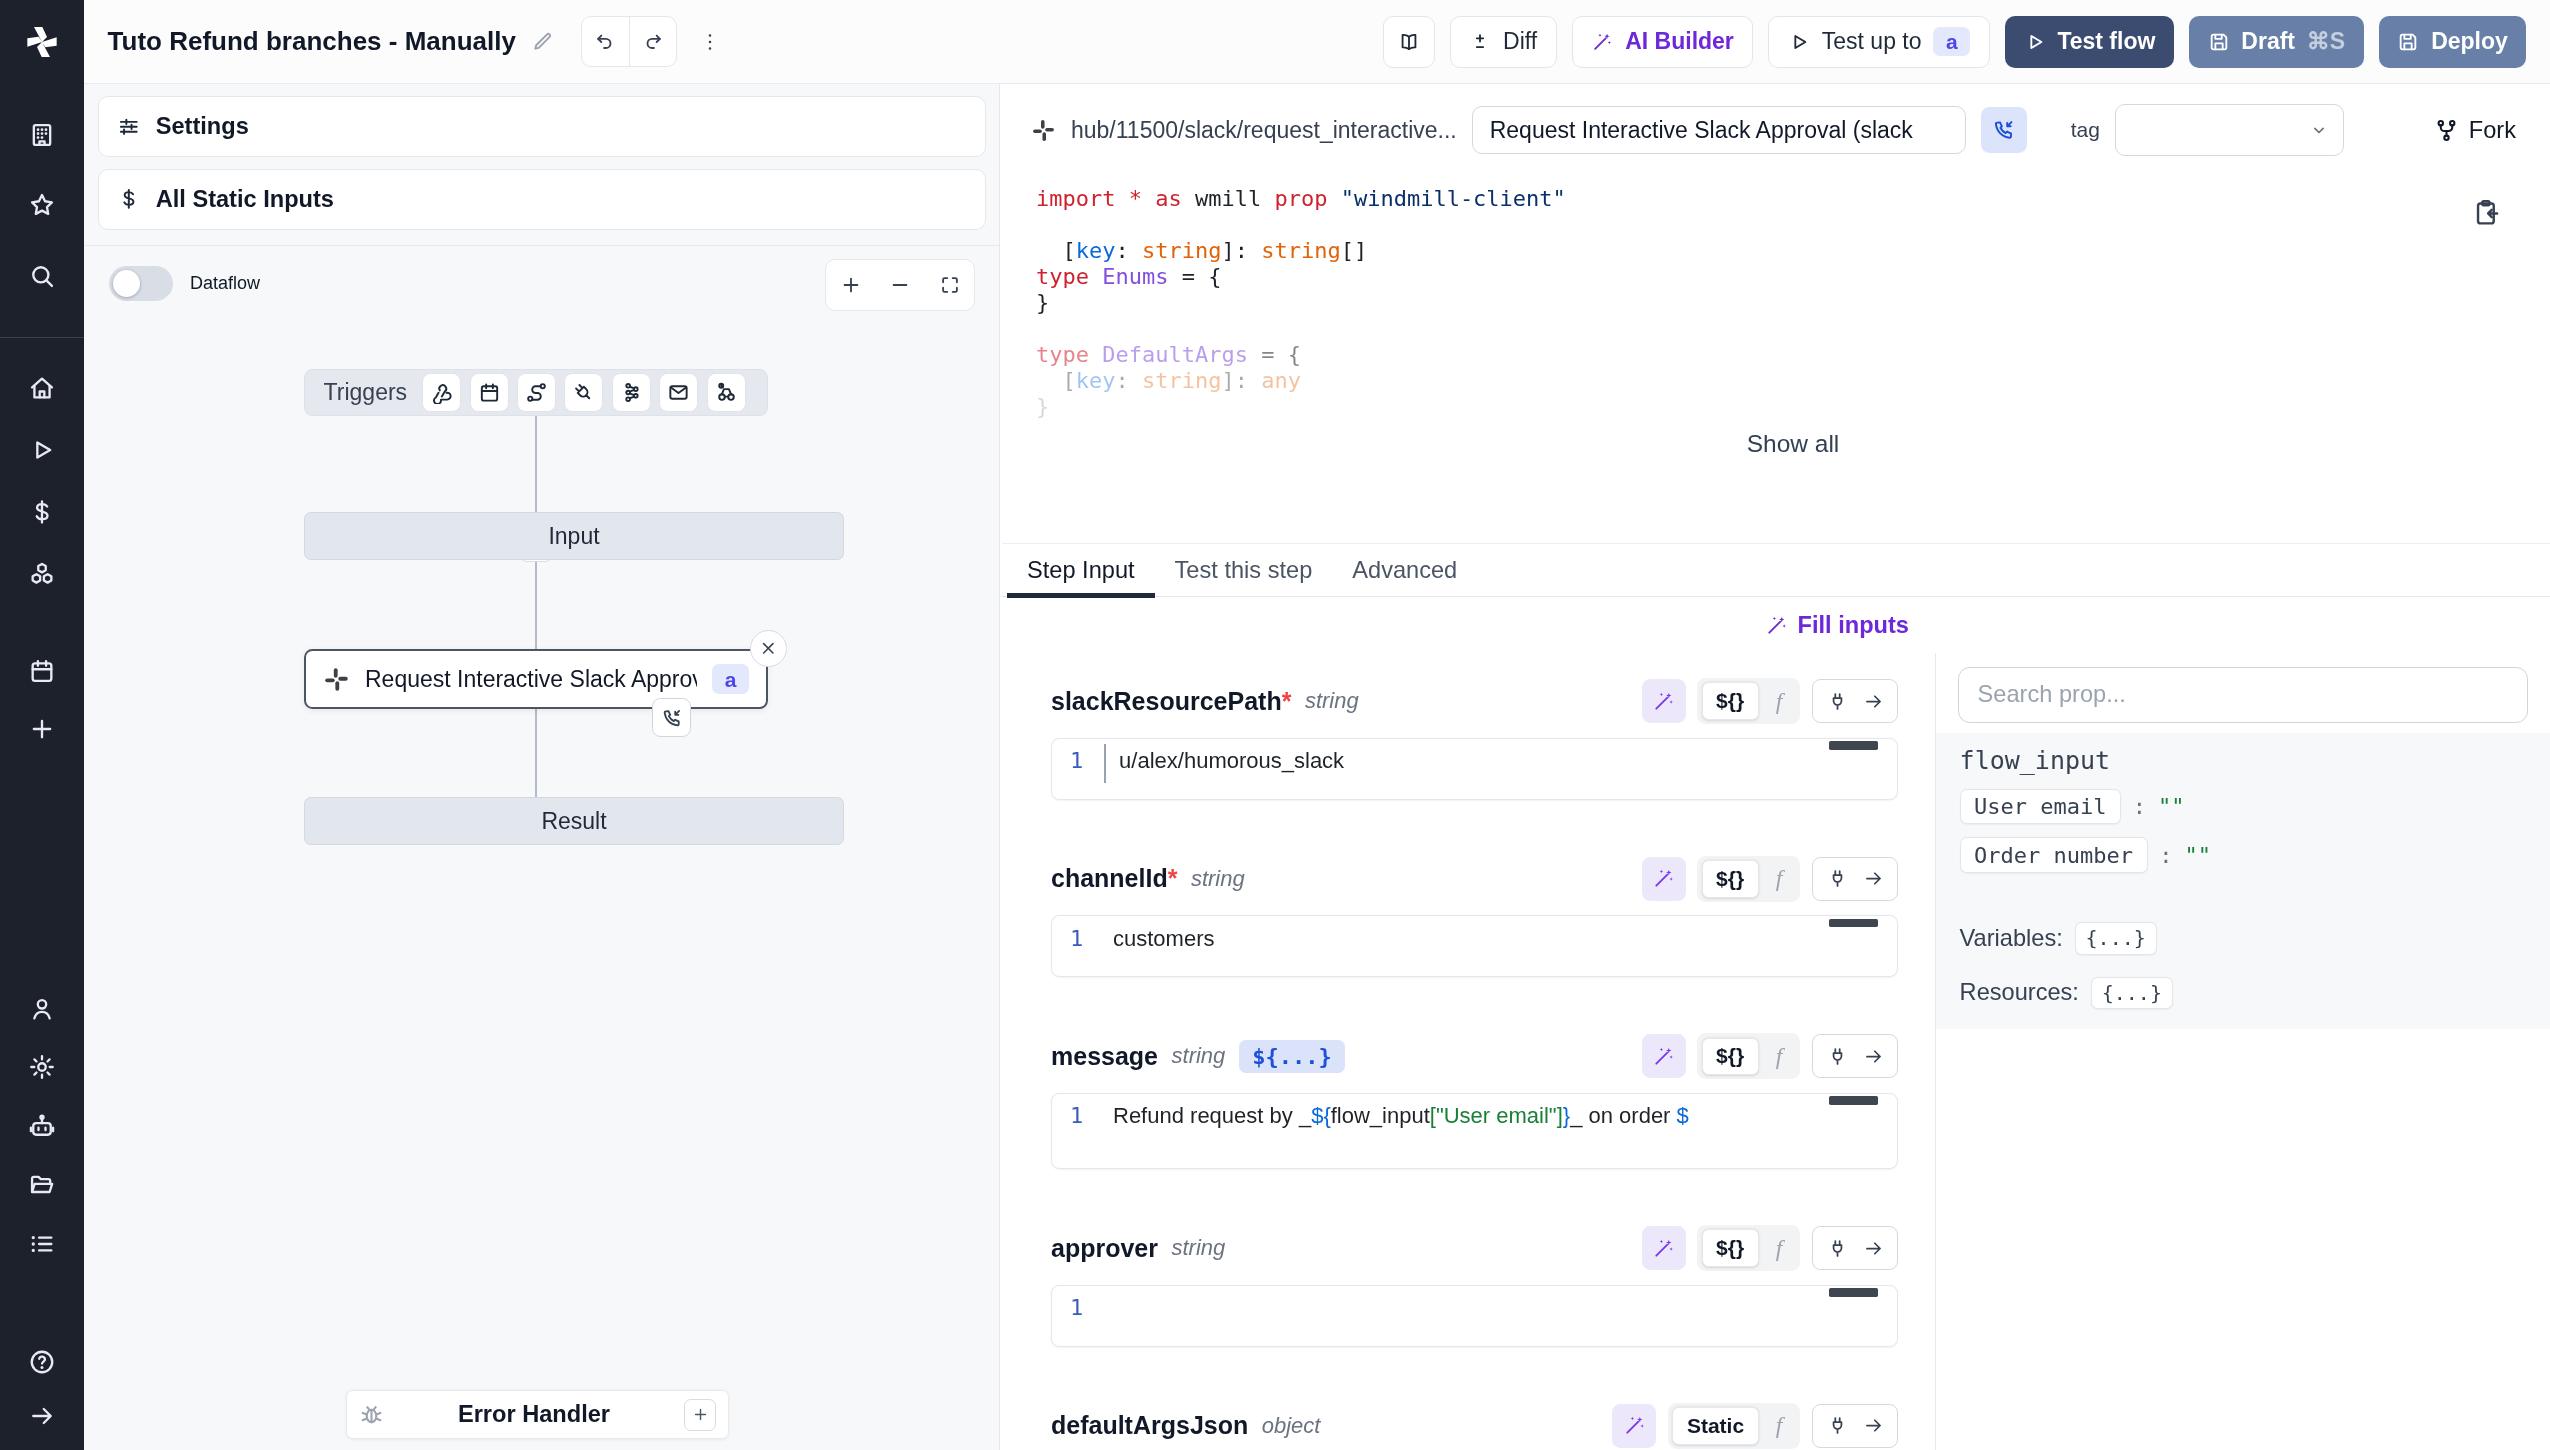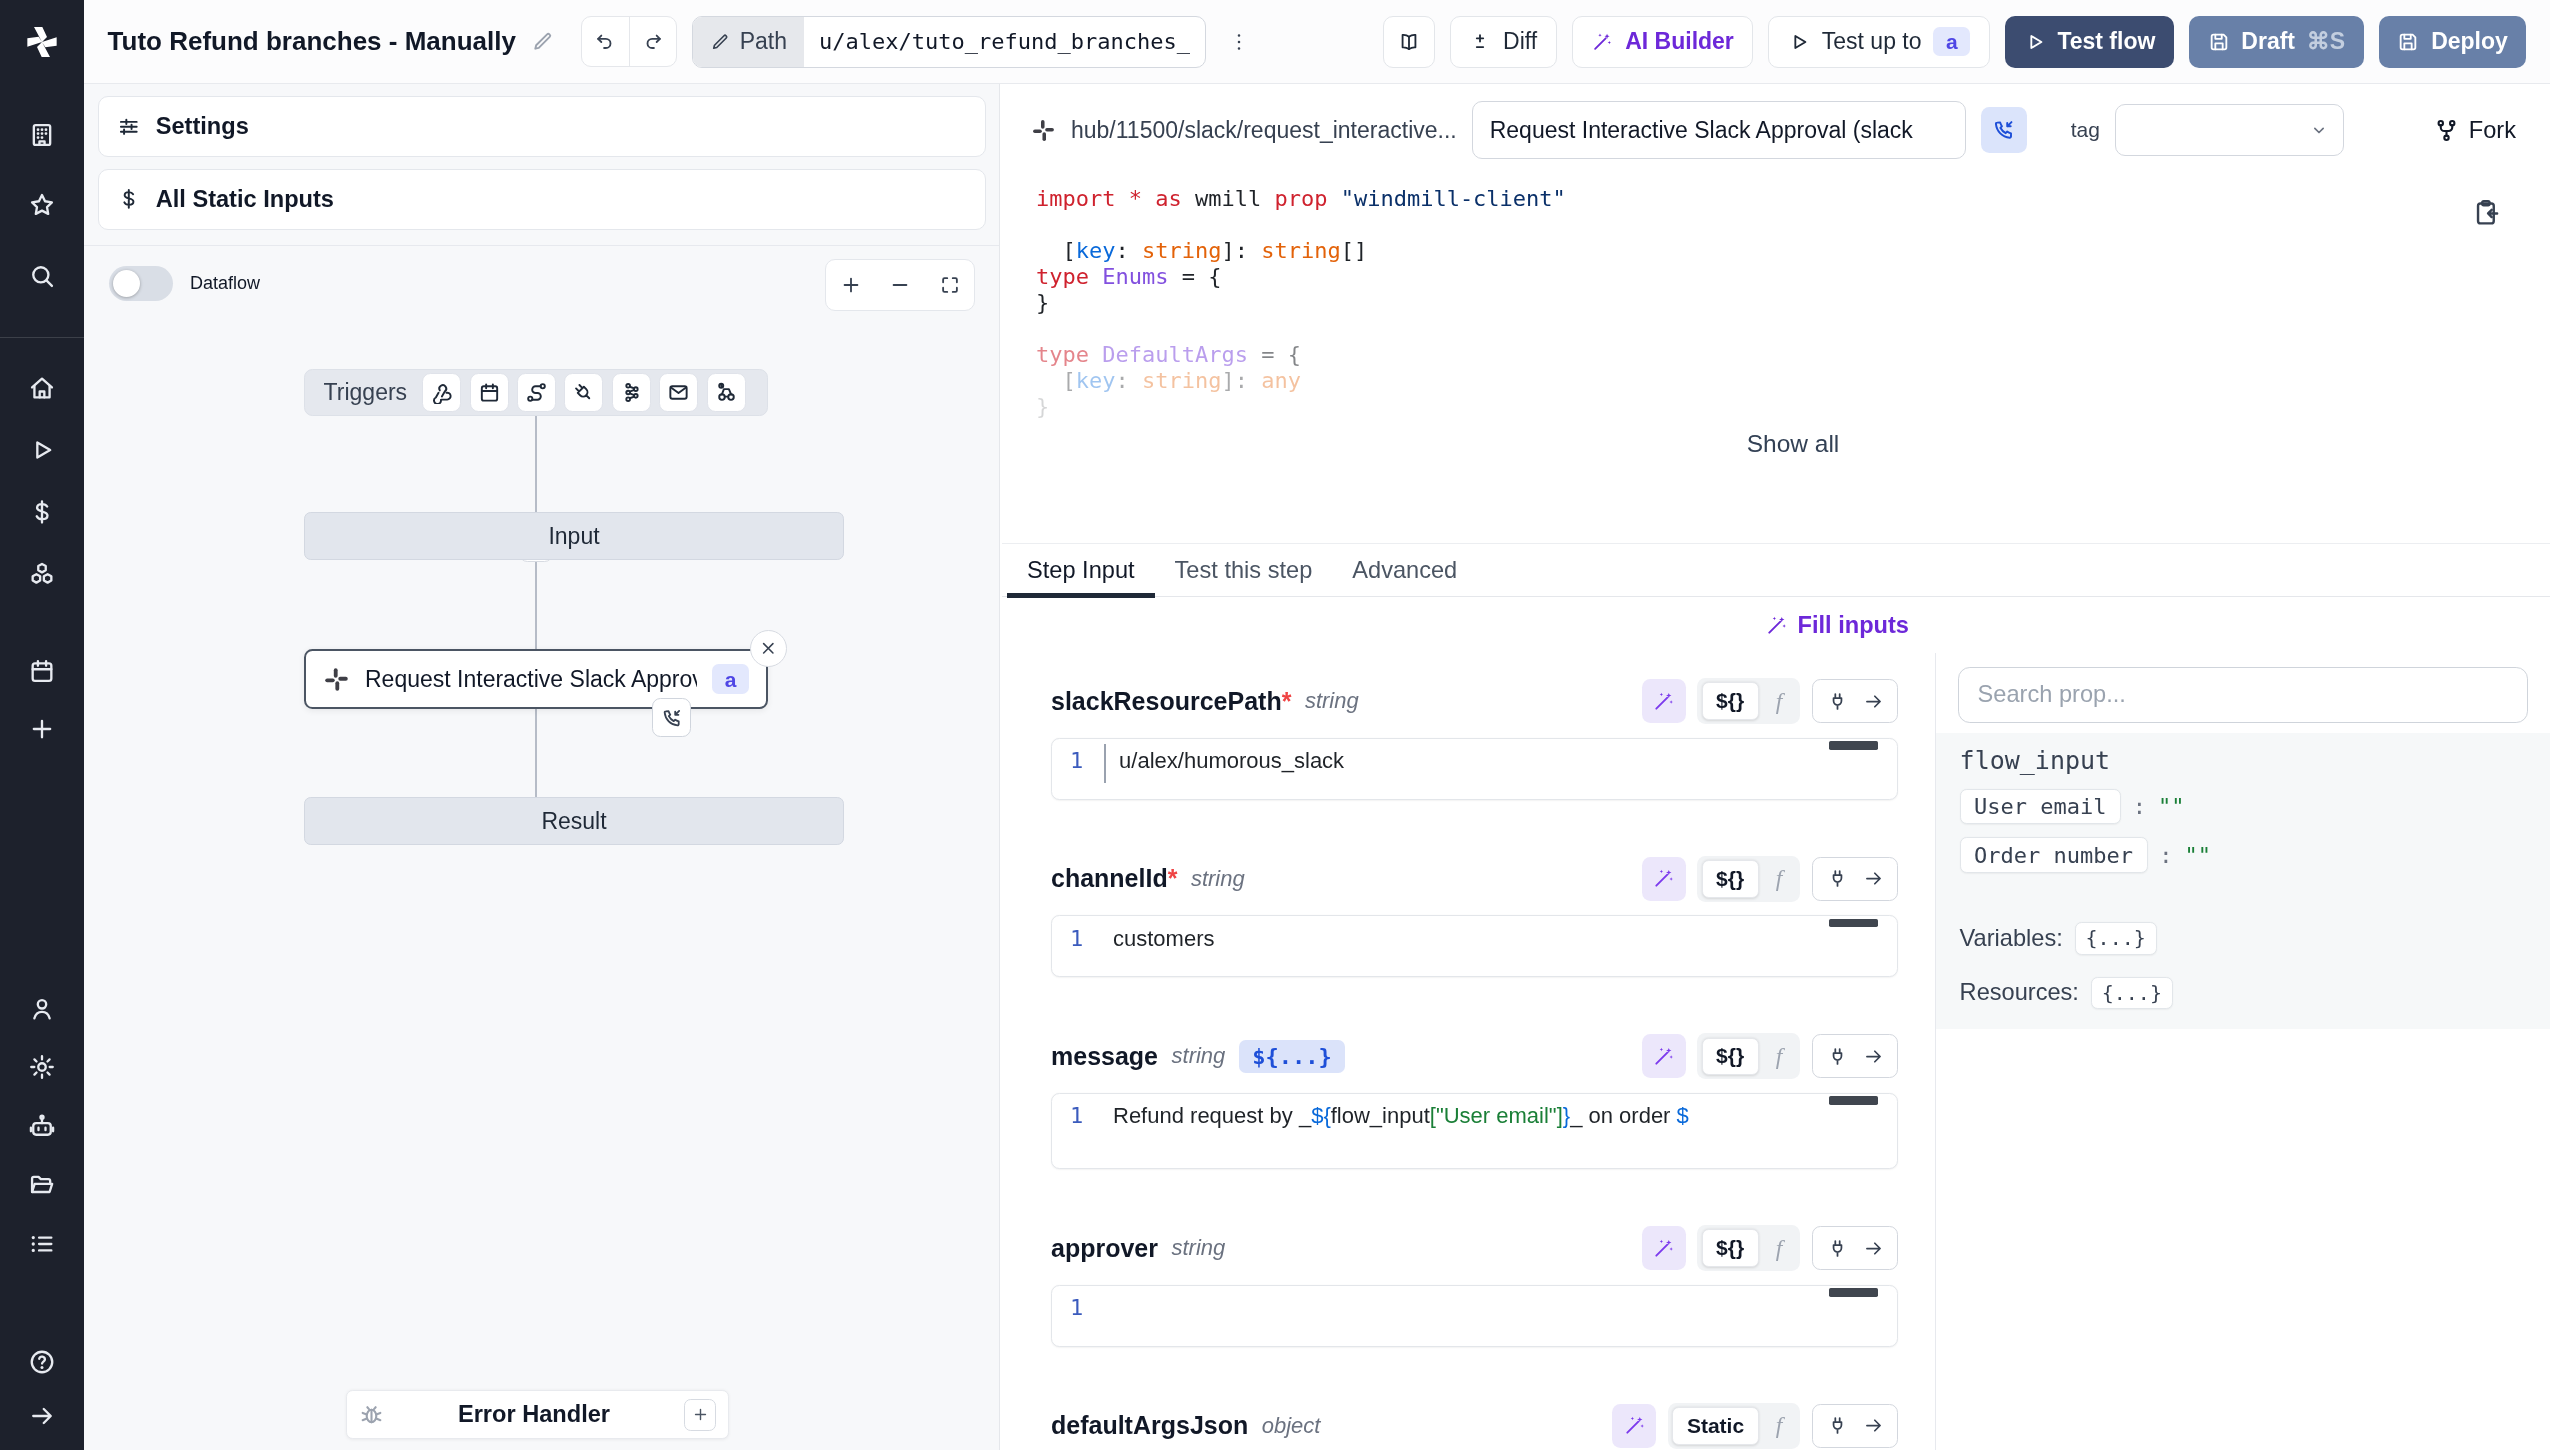--- a/index.html
+++ b/index.html
@@ -94,21 +94,21 @@
   .error-label{flex:1;text-align:center;font-size:23.6px;font-weight:700;color:#111827}
   .error-plus{width:32px;height:32px;border:1.7px solid #d7dbe2;border-radius:6.7px;display:flex;align-items:center;
     justify-content:center;color:#4b5563}
   .error-plus .icon{width:17px;height:17px}
 
   
   .rpane{position:absolute;left:1002px;top:86px;right:0;bottom:0;display:flex;flex-direction:column;background:#fff}
   .step-header{height:88px;flex:none;display:flex;align-items:center;gap:15px;padding:0 34px 0 29px}
   .hub-icon{width:25px;height:25px;color:#3f3f46}
   .hub-path{font-size:23px;color:#374151;white-space:nowrap}
-  .summary-input{width:494px;height:58px;border:1.7px solid #d3d7de;border-radius:10px;background:#fff;
+  .summary-input{width:494px;height:48px;border:1.7px solid #d3d7de;border-radius:10px;background:#fff;
     display:flex;align-items:center;padding:0 17px;font-size:23px;color:#111827;white-space:nowrap;overflow:hidden}
   .phone-btn{width:46px;height:46px;background:#dbe4fb;border:none;border-radius:8.4px;display:flex;
     align-items:center;justify-content:center;color:#1e4fd8;cursor:pointer}
   .phone-btn .icon{width:23.6px;height:23.6px}
   .tag-label{font-size:21px;color:#374151;margin-left:29px}
   .tag-select{width:229px;height:52px;border:1.7px solid #d3d7de;border-radius:10px;background:#fff;display:flex;
     align-items:center;justify-content:flex-end;padding:0 13.5px;color:#6b7280;cursor:pointer}
   .tag-select .icon{width:20px;height:20px}
   .fork-group{margin-left:auto;display:flex;align-items:center;gap:10px;font-size:23.6px;color:#111827;cursor:pointer}
   .fork-group .icon{width:25px;height:25px}
@@ -349,31 +349,20 @@
         </div>
       <div class="undo-cell">
           <span class="icon">
             <svg viewBox="0 0 24 24" fill="none" stroke="currentColor" stroke-width="2" stroke-linecap="round" stroke-linejoin="round">
               <path d="M16 5l3.5 3.5L16 12"></path>
               <path d="M19.5 8.5H11a5 5 0 0 0 0 10h2"></path>
             </svg>
           </span>
         </div>
     </div>
-    <div class="path-group">
-      <div class="path-label">
-        <span class="icon">
-            <svg viewBox="0 0 24 24" fill="none" stroke="currentColor" stroke-width="2" stroke-linecap="round" stroke-linejoin="round">
-              <path d="M4.5 19.5l.9-3.6L16.8 4.5a1.7 1.7 0 0 1 2.4 0l.3.3a1.7 1.7 0 0 1 0 2.4L8.1 18.6l-3.6.9z"></path>
-            </svg>
-          </span>
-        <span>Path</span>
-      </div>
-      <div class="path-value">u/alex/tuto_refund_branches_</div>
-    </div>
     <div class="kebab-btn">
       <span class="icon">
           <svg viewBox="0 0 24 24" fill="none" stroke="currentColor" stroke-width="2" stroke-linecap="round" stroke-linejoin="round">
             <path stroke-width="2.8" d="M12 5h.01M12 12h.01M12 19h.01"></path>
           </svg>
         </span>
     </div>
     <div class="spacer"></div>
     <button class="btn btn-icononly">
       <span class="icon">

